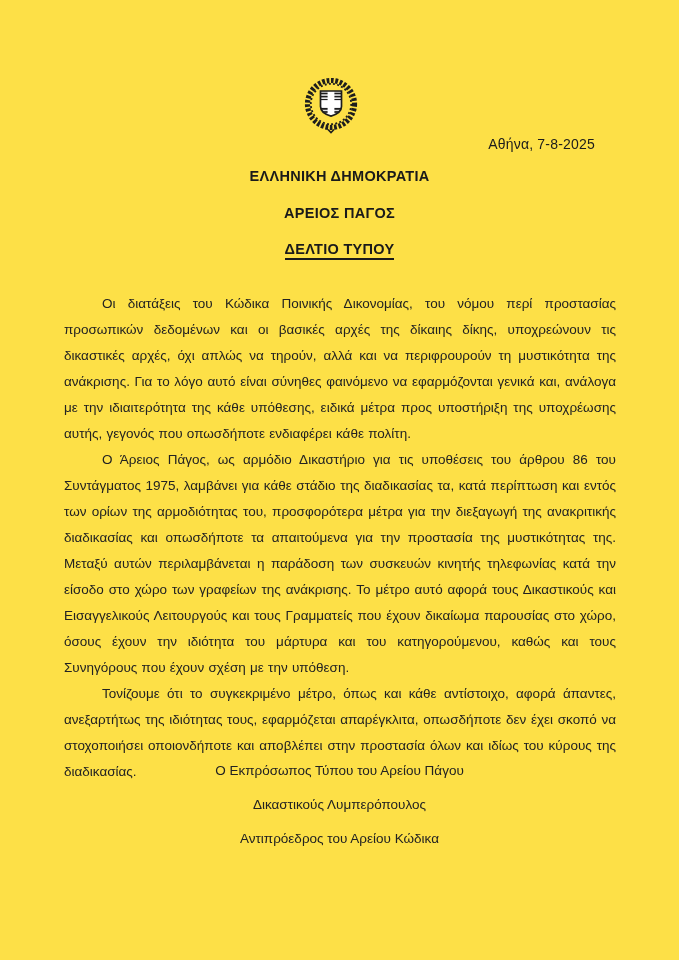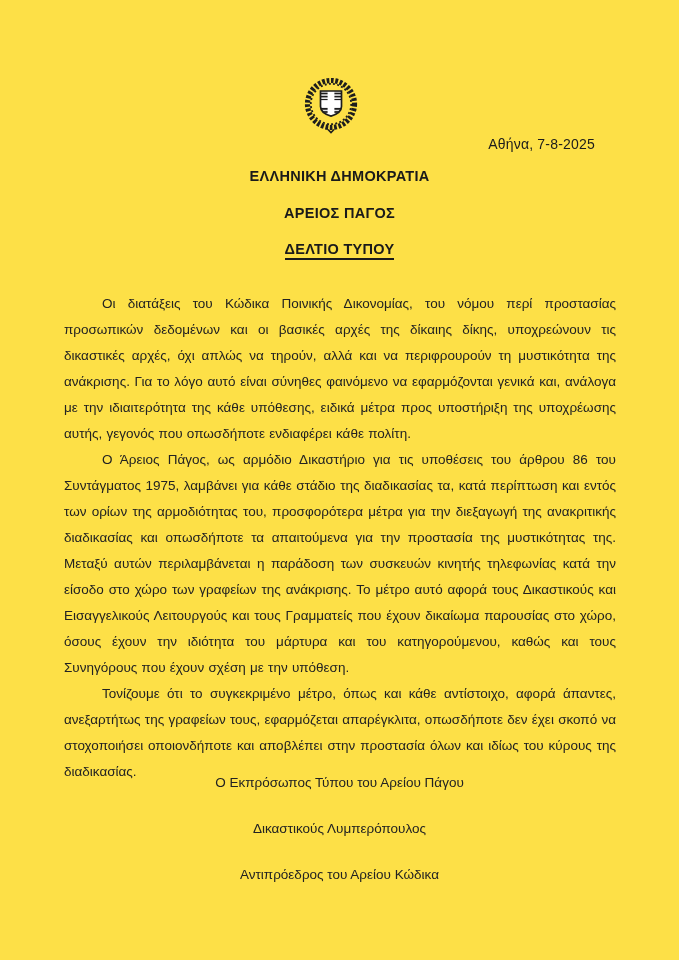--- a/index.html
+++ b/index.html
@@ -68,21 +68,21 @@
   .signature {
     position: absolute;
     top: 752px;
     left: 0;
     width: 679px;
     text-align: center;
     font-size: 13.5px;
     line-height: 30px;
     color: #222222;
   }
-  .signature div { margin: 16px; }
+  .signature div { margin: 4px; }
 </style>
 </head>
 <body>
 
 <div class="page">
 
   <div class="emblem-wrap">
     <svg viewBox="0 0 60 62" width="60" height="62" aria-hidden="true">
       <defs>
         <pattern id="stripes" width="4" height="3.1" patternUnits="userSpaceOnUse">
@@ -111,21 +111,21 @@
 
   <div class="hdr hdr-court">ΑΡΕΙΟΣ ΠΑΓΟΣ</div>
   <div class="hdr hdr-republic">ΕΛΛΗΝΙΚΗ ΔΗΜΟΚΡΑΤΙΑ</div>
   <div class="hdr hdr-doctype">
     <span class="u">ΔΕΛΤΙΟ ΤΥΠΟΥ</span>
   </div>
 
   <div class="body-text">
     <p>Οι διατάξεις του Κώδικα Ποινικής Δικονομίας, του νόμου περί προστασίας προσωπικών δεδομένων και οι βασικές αρχές της δίκαιης δίκης, υποχρεώνουν τις δικαστικές αρχές, όχι απλώς να τηρούν, αλλά και να περιφρουρούν τη μυστικότητα της ανάκρισης. Για το λόγο αυτό είναι σύνηθες φαινόμενο να εφαρμόζονται γενικά και, ανάλογα με την ιδιαιτερότητα της κάθε υπόθεσης, ειδικά μέτρα προς υποστήριξη της υποχρέωσης αυτής, γεγονός που οπωσδήποτε ενδιαφέρει κάθε πολίτη.</p>
     <p>Ο Άρειος Πάγος, ως αρμόδιο Δικαστήριο για τις υποθέσεις του άρθρου 86 του Συντάγματος 1975, λαμβάνει για κάθε στάδιο της διαδικασίας τα, κατά περίπτωση και εντός των ορίων της αρμοδιότητας του, προσφορότερα μέτρα για την διεξαγωγή της ανακριτικής διαδικασίας και οπωσδήποτε τα απαιτούμενα για την προστασία της μυστικότητας της. Μεταξύ αυτών περιλαμβάνεται η παράδοση των συσκευών κινητής τηλεφωνίας κατά την είσοδο στο χώρο των γραφείων της ανάκρισης. Το μέτρο αυτό αφορά τους Δικαστικούς και Εισαγγελικούς Λειτουργούς και τους Γραμματείς που έχουν δικαίωμα παρουσίας στο χώρο, όσους έχουν την ιδιότητα του μάρτυρα και του κατηγορούμενου, καθώς και τους Συνηγόρους που έχουν σχέση με την υπόθεση.</p>
-    <p>Τονίζουμε ότι το συγκεκριμένο μέτρο, όπως και κάθε αντίστοιχο, αφορά άπαντες, ανεξαρτήτως της γραφείων τους, εφαρμόζεται απαρέγκλιτα, οπωσδήποτε δεν έχει σκοπό να στοχοποιήσει οποιονδήποτε και αποβλέπει στην προστασία όλων και ιδίως του κύρους της διαδικασίας.</p>
+    <p>Τονίζουμε ότι το συγκεκριμένο μέτρο, όπως και κάθε αντίστοιχο, αφορά άπαντες, ανεξαρτήτως της ιδιότητας τους, εφαρμόζεται απαρέγκλιτα, οπωσδήποτε δεν έχει σκοπό να στοχοποιήσει οποιονδήποτε και αποβλέπει στην προστασία όλων και ιδίως του κύρους της διαδικασίας.</p>
   </div>
 
   <div class="signature">
     <div>Ο Εκπρόσωπος Τύπου του Αρείου Πάγου</div>
     <div>Δικαστικούς Λυμπερόπουλος</div>
     <div>Αντιπρόεδρος του Αρείου Κώδικα</div>
   </div>
 
 </div>
 

